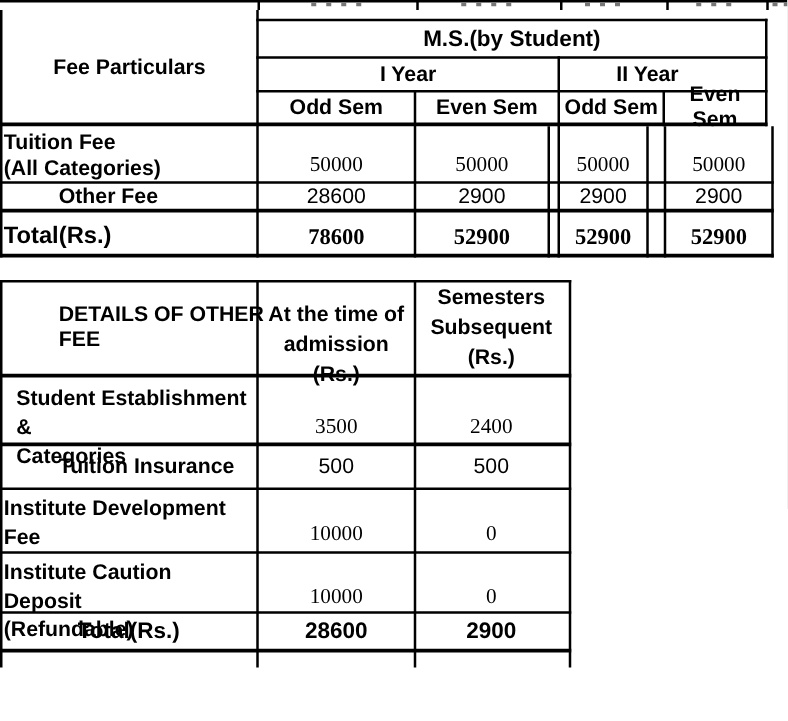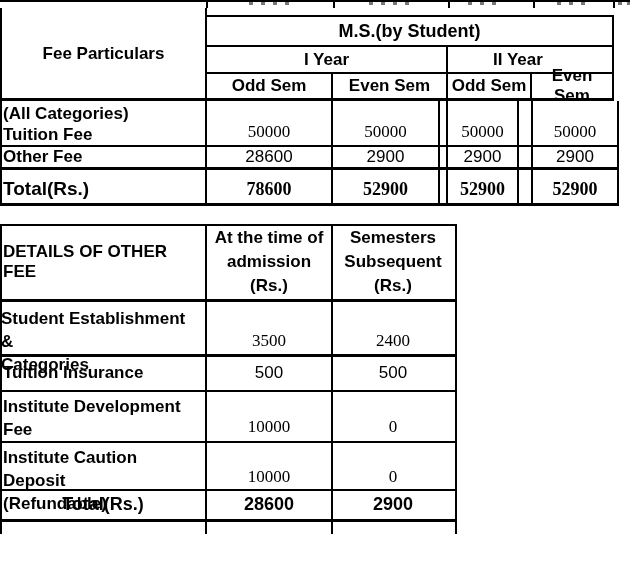--- a/index.html
+++ b/index.html
@@ -5,21 +5,21 @@
   html,body { margin:0; padding:0; background:#e8e8e8; }
   .canvas {
     position:relative; width:630px; height:577px;
     background:#ffffff; overflow:hidden;
     font-family:"Liberation Sans", sans-serif;
     color:#000;
   }
   .ln { position:absolute; background:#000; display:block; }
   .cell { position:absolute; display:flex; box-sizing:border-box; }
   .c-center { justify-content:center; align-items:center; text-align:center; }
-  .c-left   { justify-content:flex-start; align-items:center; }
+  .c-left   { justify-content:flex-start; align-items:center;margin-left:44px; }
   .c-left-top { justify-content:flex-start; align-items:flex-start; }
   .c-left-bot { justify-content:flex-start; align-items:flex-end; }
   .num-bot  { justify-content:center; align-items:flex-end; text-align:center;font-family:Liberation Serif, serif; }
   .num-mid  { justify-content:center; align-items:center; text-align:center; }
   .b17 { font-weight:bold; font-size:17px; }
   .b18 { font-weight:bold; font-size:18px; }
   .b19 { font-weight:bold; font-size:19px; }
   .n17 { font-weight:normal; font-size:17px; }
   .lines2 { flex-direction:column; line-height:21px; }
   .lines2 .lnrow { white-space:nowrap; }
@@ -82,22 +82,22 @@
     <div class="cell c-center b17" style="left:2px;top:10px;width:203px;height:88px">Fee Particulars</div>
     <div class="cell c-center b18" style="left:207px;top:17px;width:405px;height:28px">M.S.(by Student)</div>
     <div class="cell c-center b17" style="left:207px;top:47px;width:239px;height:25px">I Year</div>
     <div class="cell c-center b17" style="left:448px;top:47px;width:140px;height:25px">II Year</div>
     <div class="cell c-center b17" style="left:207px;top:74px;width:124px;height:24px">Odd Sem</div>
     <div class="cell c-center b17" style="left:333px;top:74px;width:113px;height:24px">Even Sem</div>
     <div class="cell c-center b17" style="left:448px;top:74px;width:82px;height:24px">Odd Sem</div>
     <div class="cell c-center b17" style="left:532px;top:74px;width:80px;height:24px">Even Sem</div>
 
     <div class="cell c-left-top lines2 b17" style="left:3px;top:103px;width:200px;height:42px">
+      <span class="lnrow">Tuition Fee</span>
       <span class="lnrow">(All Categories)</span>
-      <span class="lnrow">Tuition Fee</span>
     </div>
     <div class="cell num-bot n17" style="left:207px;top:101px;width:124px;height:41px">50000</div>
     <div class="cell num-bot n17" style="left:333px;top:101px;width:105px;height:41px">50000</div>
     <div class="cell num-bot n17" style="left:448px;top:101px;width:69px;height:41px">50000</div>
     <div class="cell num-bot n17" style="left:533px;top:101px;width:84px;height:41px">50000</div>
 
     <div class="cell c-left b17" style="left:3px;top:147px;width:200px;height:20px">Other Fee</div>
     <div class="cell num-mid n17" style="left:207px;top:147px;width:124px;height:20px">28600</div>
     <div class="cell num-mid n17" style="left:333px;top:147px;width:105px;height:20px">2900</div>
     <div class="cell num-mid n17" style="left:448px;top:147px;width:69px;height:20px">2900</div>
@@ -119,32 +119,32 @@
     <i class="ln" style="left:0;top:441px;width:457px;height:2px"></i>
     <i class="ln" style="left:0;top:489px;width:457px;height:2px"></i>
     <i class="ln" style="left:0;top:519px;width:457px;height:3px"></i>
 
     <i class="ln" style="left:0;top:224px;width:2px;height:310px"></i>
     <i class="ln" style="left:205px;top:224px;width:2px;height:310px"></i>
     <i class="ln" style="left:331px;top:224px;width:2px;height:310px"></i>
     <i class="ln" style="left:455px;top:224px;width:2px;height:310px"></i>
 
     <div class="cell c-left b17" style="left:3px;top:226px;width:200px;height:71px">DETAILS OF OTHER FEE</div>
-    <div class="cell hdr3 b17" style="left:207px;top:226px;width:124px;height:71px">
+    <div class="cell hdr3 b17" style="left:207px;top:240px;width:124px;height:71px">
       <span>At the time of</span>
       <span>admission</span>
       <span>(Rs.)</span>
     </div>
     <div class="cell hdr3 b17" style="left:333px;top:226px;width:120px;height:71px">
       <span>Semesters</span>
       <span>Subsequent</span>
       <span>(Rs.)</span>
     </div>
 
-    <div class="cell c-left-top t2lab b17" style="left:1px;top:307px;width:200px;height:46px">
+    <div class="cell c-left-top t2lab b17" style="left:13px;top:307px;width:200px;height:46px">
       <span>Student Establishment &amp;</span>
       <span>Categories</span>
     </div>
     <div class="cell num-bot n17" style="left:207px;top:302px;width:124px;height:49px">3500</div>
     <div class="cell num-bot n17" style="left:333px;top:302px;width:120px;height:49px">2400</div>
 
     <div class="cell c-left b17" style="left:3px;top:357px;width:200px;height:32px">Tuition Insurance</div>
     <div class="cell num-mid n17" style="left:207px;top:357px;width:124px;height:32px">500</div>
     <div class="cell num-mid n17" style="left:333px;top:357px;width:120px;height:32px">500</div>
 

